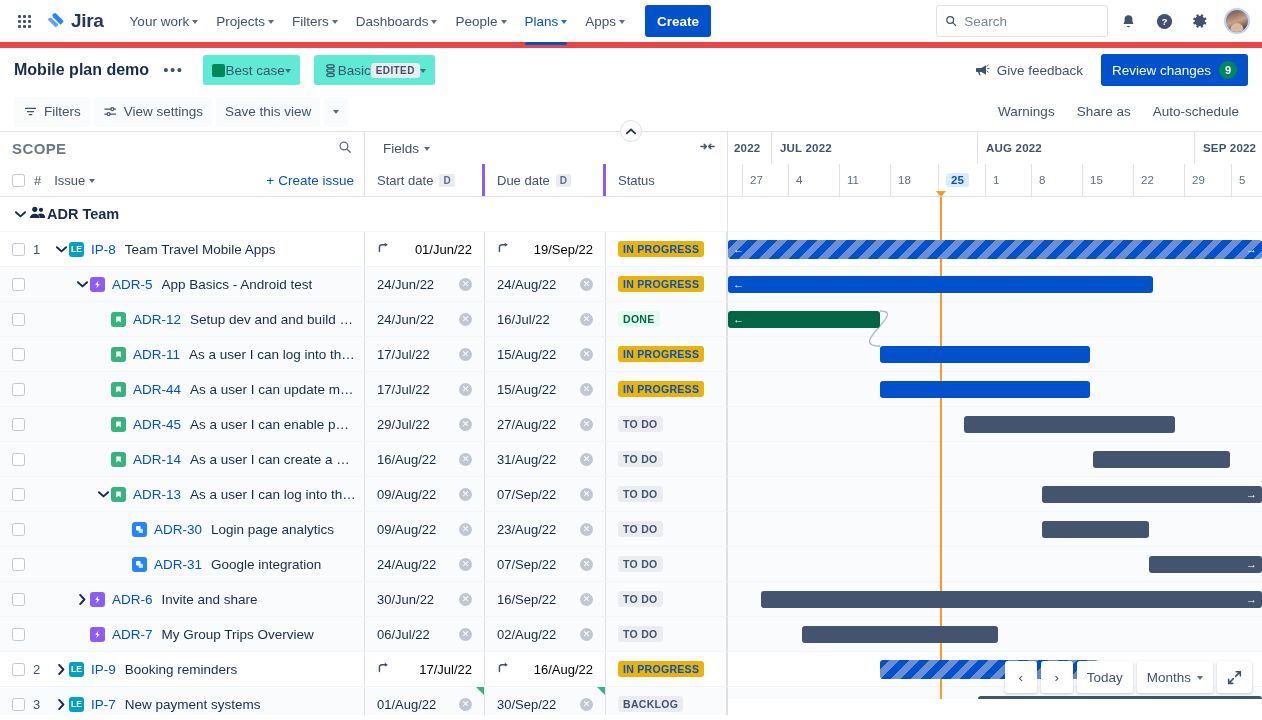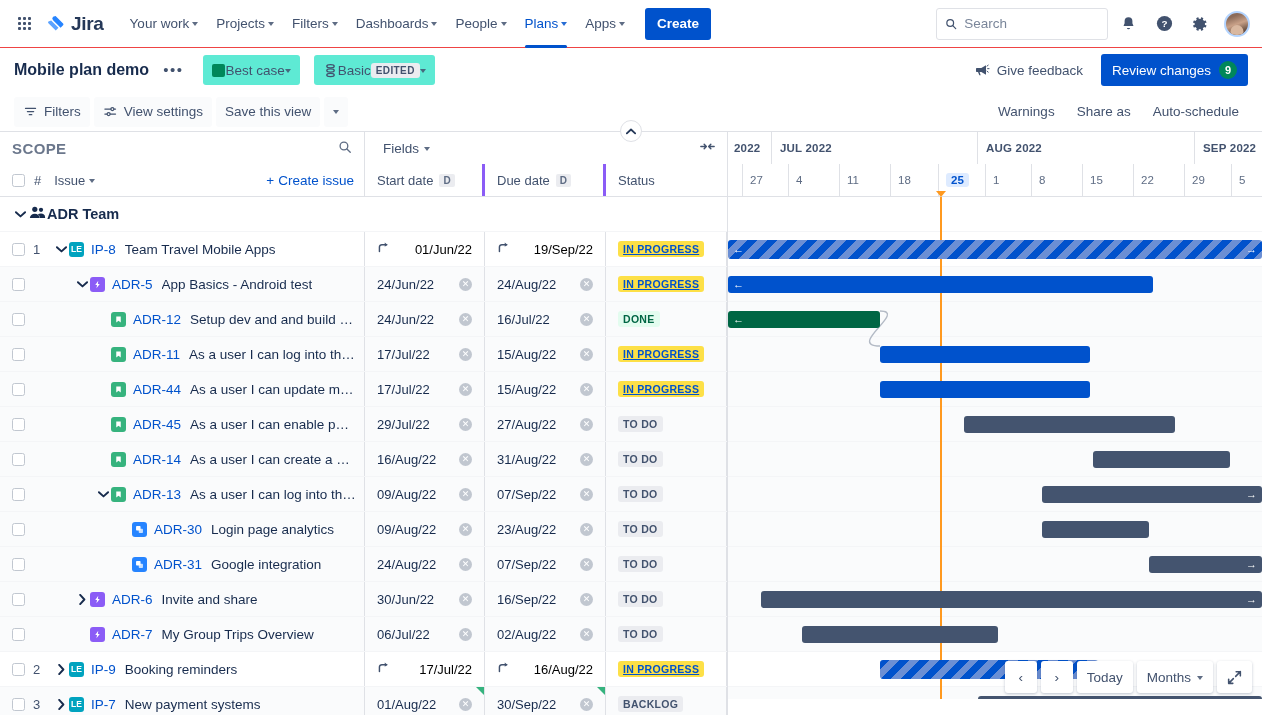--- a/index.html
+++ b/index.html
@@ -9,21 +9,21 @@
     font-size: 13px;
     color: #172B4D;
     background: #fff;
     overflow: hidden;
   }
   .app { position: relative; width: 1262px; height: 720px; }
 
   
   .topnav {
     height: 48px; display: flex; align-items: center;
-    padding: 0 12px 0 10px; border-bottom: 1px solid #ef4444;
+    padding: 0 12px 0 10px; border-bottom: 6px solid #ef4444;
     background: #fff; gap: 2px;
   }
   .grid-icon { width: 28px; height: 28px; display: flex; align-items: center;
     justify-content: center; cursor: pointer; border-radius: 3px; }
   .grid-dots { display: grid; grid-template-columns: repeat(3, 3px);
     grid-template-rows: repeat(3, 3px); gap: 2px; }
   .grid-dots i { width: 3px; height: 3px; background: #42526E; border-radius: 1px; display:block;}
   .logo { display: flex; align-items: center; gap: 5px; margin: 0 16px 0 6px; cursor: pointer;}
   .logo-mark { width: 20px; height: 20px; position: relative; }
   .logo-text { font-size: 19px; font-weight: 700; color: #253858; letter-spacing: -0.3px; }
@@ -179,21 +179,21 @@
     position: relative; }
   .rolled { color: #000000; justify-content: space-between; }
   .clear-x { margin-left: auto; width: 13px; height: 13px; border-radius: 50%;
     background: #C1C7D0; color: #fff; font-size: 9px; display: flex;
     align-items: center; justify-content: center; cursor: pointer; flex: none;
     line-height: 1; }
   .corner-flag { position: absolute; top: 0; right: 0; width: 0; height: 0;
     border-top: 8px solid #36B37E; border-left: 8px solid transparent; }
   .lozenge { font-size: 10.5px; font-weight: 700; letter-spacing: .3px;
     padding: 2px 5px; border-radius: 3px; white-space: nowrap; }
-  .lz-prog { background: #fde047; color: #0052CC; text-decoration: underline; }
+  .lz-prog { background: #eab308; color: #0052CC; }
   .lz-done { background: #E3FCEF; color: #006644; }
   .lz-todo { background: #EBECF0; color: #42526E; }
   .lz-back { background: #EBECF0; color: #42526E; }
 
   
   .timeline { flex: 1; position: relative; overflow: hidden; background: #fff; }
   .tl-months { height: 32px; display: flex; position: relative;
     font-size: 11.5px; font-weight: 700; color: #42526E; letter-spacing: .2px; }
   .tl-month { position: absolute; top: 0; height: 100%; display: flex;
     align-items: center; padding-left: 8px; border-left: 1px solid #DFE1E6; }

